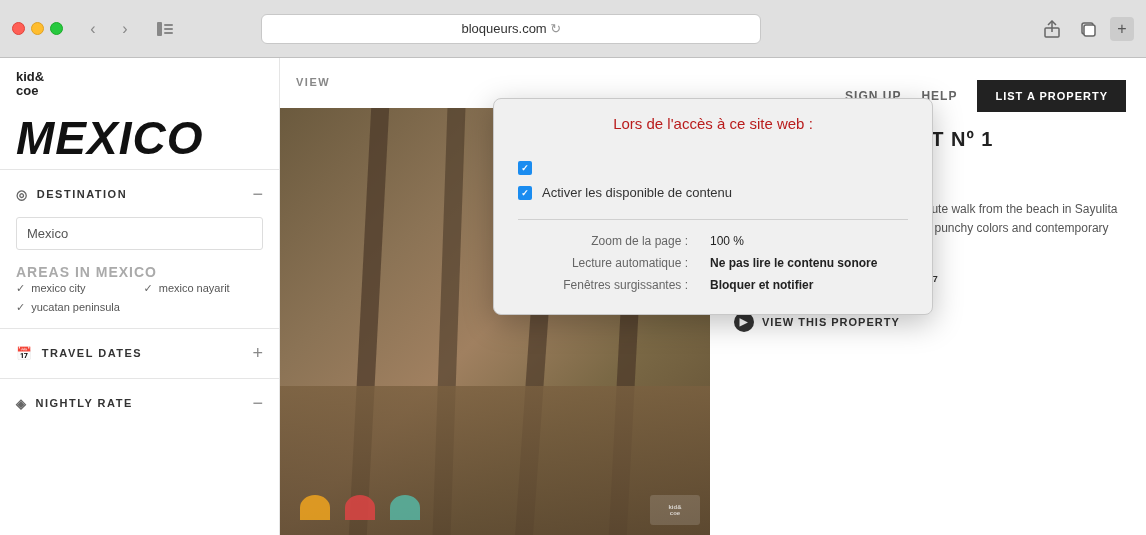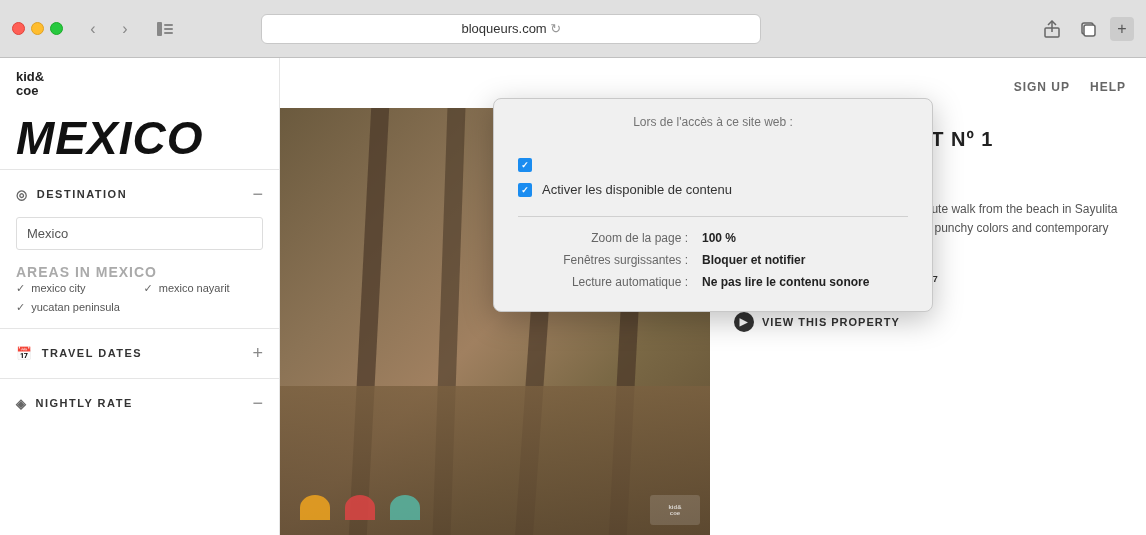--- a/index.html
+++ b/index.html
@@ -233,21 +233,21 @@
     
     .main-content {
       flex: 1;
       position: relative;
       overflow: hidden;
     }
 
     
     .top-nav {
       position: absolute;
-      top: 4px;
+      top: 13px;
       right: 0;
       width: 100%;
       height: 50px;
       display: flex;
       align-items: center;
       justify-content: flex-end;
       padding: 0 20px;
       gap: 20px;
       z-index: 1;
     }
@@ -437,22 +437,22 @@
       box-shadow: 0 8px 30px rgba(0,0,0,0.25);
       z-index: 100;
       overflow: hidden;
     }
 
     .popup-content {
       padding: 16px 24px 14px;
     }
     .popup-title {
       text-align: center;
-      font-size: 12px;
-      color: #737373;
+      font-size: 15px;
+      color: #b91c1c;
       margin-bottom: 14px;
       font-weight: 400;
     }
 
     .popup-options {
       padding: 10px 0;
     }
     .popup-option {
       display: flex;
       align-items: center;
@@ -479,33 +479,33 @@
 
     .popup-settings {
       padding: 10px 0 4px;
       border-top: 1px solid #d0d0d0;
       margin-top: 4px;
     }
     .popup-setting-row {
       display: flex;
       align-items: center;
       padding: 4px 0;
-      gap: 4px;
+      gap: 12px;
     }
     .popup-setting-key {
       font-size: 12px;
       color: #666;
       width: 180px;
       text-align: right;
       padding-right: 10px;
     }
     .popup-setting-value {
       font-size: 12px;
       color: #222;
-      font-weight: 700;
+      font-weight: 400;
     }
     .popup-setting-value.bold {
       font-weight: 700;
     }
   </style>
 </head>
 <body>
 
 <div class="browser-chrome">
   <div class="traffic-lights">
@@ -609,20 +609,21 @@
         <span class="filter-toggle">−</span>
       </div>
     </div>
   </div>
 
   <div class="main-content">
 
     <div class="top-nav">
       <span class="nav-link">SIGN UP</span>
       <span class="nav-link">HELP</span>
+      <button class="list-property-btn">LIST A PROPERTY</button>
     </div>
 
     <div class="property-area">
 
       <div class="property-image">
         <div class="property-image-bg">
           <div class="img-overlay">
             <div class="img-beam img-beam-1"></div>
             <div class="img-beam img-beam-2"></div>
             <div class="img-beam img-beam-3"></div>
@@ -650,20 +651,21 @@
         <div class="property-desc">This vibrant family apartment a 2-minute walk from the beach in Sayulita sleeps up to 4 + 1 and is packed with punchy colors and contemporary style.</div>
         <div class="availability-label">NEXT AVAILABILITY: APRIL 26, 2017</div>
         <div class="price">$350 / NIGHT</div>
         <div class="view-property-btn">
           <div class="view-btn-icon">▶</div>
           <span>VIEW THIS PROPERTY</span>
         </div>
       </div>
     </div>
 
+    <div class="view-strip">VIEW</div>
 
     <div class="popup-overlay">
       <div class="popup-content">
         <div class="popup-title">Lors de l'accès à ce site web :</div>
 
         <div class="popup-options">
           <div class="popup-option">
             <div class="popup-checkbox">✓</div>
           </div>
           <div class="popup-option">
@@ -671,24 +673,24 @@
             <span class="popup-option-label">Activer les disponible de contenu</span>
           </div>
         </div>
 
         <div class="popup-settings">
           <div class="popup-setting-row">
             <span class="popup-setting-key">Zoom de la page :</span>
             <span class="popup-setting-value">100 %</span>
           </div>
           <div class="popup-setting-row">
+            <span class="popup-setting-key">Lecture automatique :</span>
+            <span class="popup-setting-value bold">Ne pas lire le contenu sonore</span>
+          </div>
+          <div class="popup-setting-row">
             <span class="popup-setting-key">Fenêtres surgissantes :</span>
             <span class="popup-setting-value bold">Bloquer et notifier</span>
           </div>
-          <div class="popup-setting-row">
-            <span class="popup-setting-key">Lecture automatique :</span>
-            <span class="popup-setting-value bold">Ne pas lire le contenu sonore</span>
-          </div>
         </div>
       </div>
     </div>
   </div>
 </div>
 
 </body></html>

